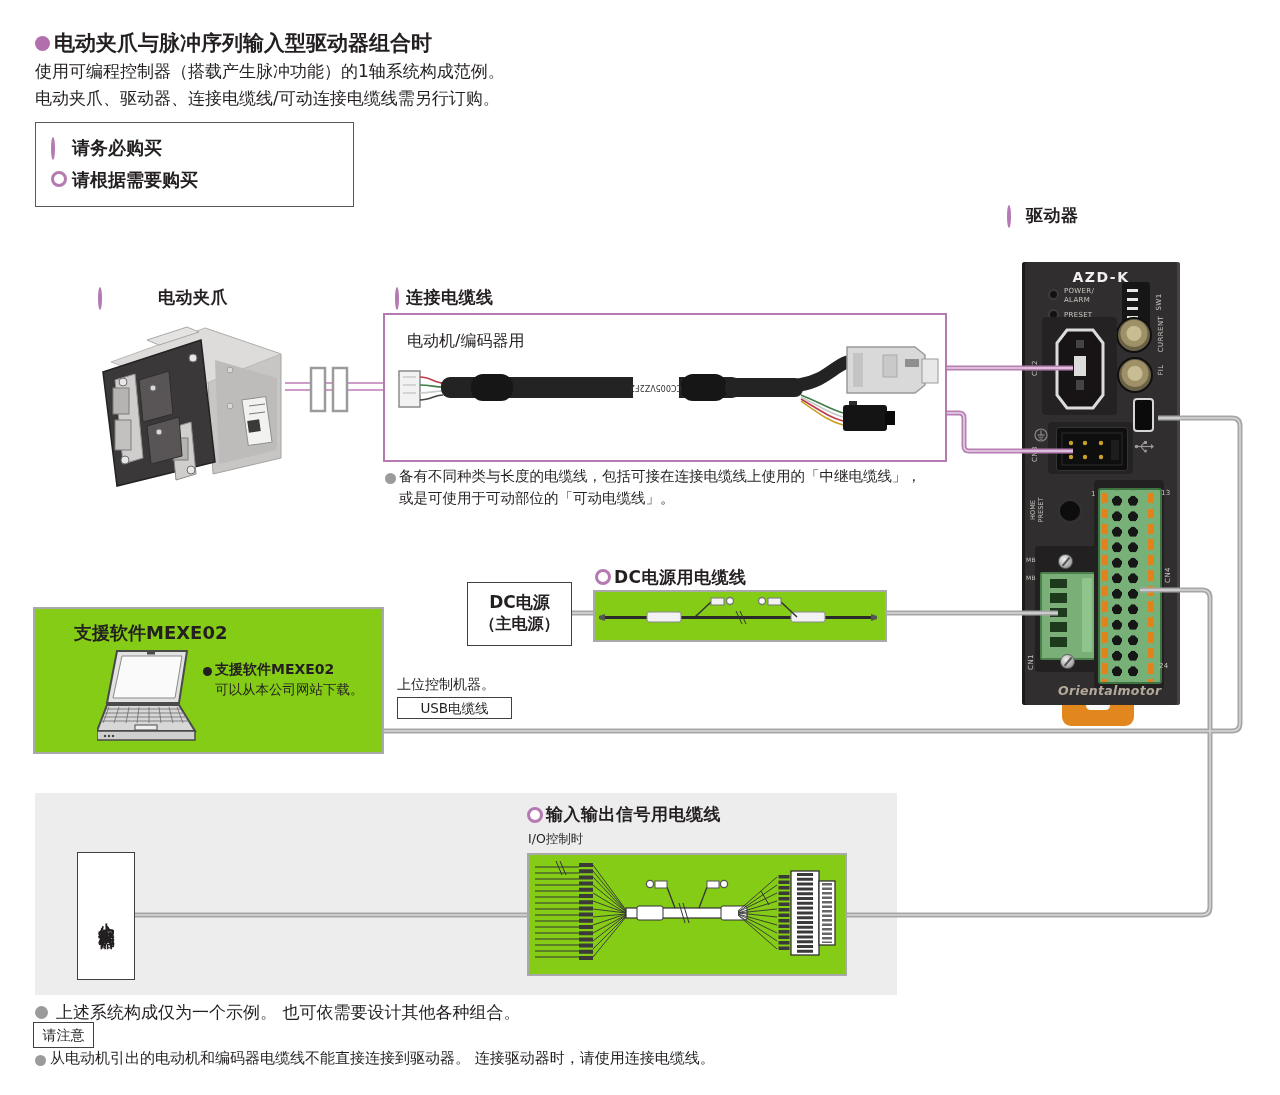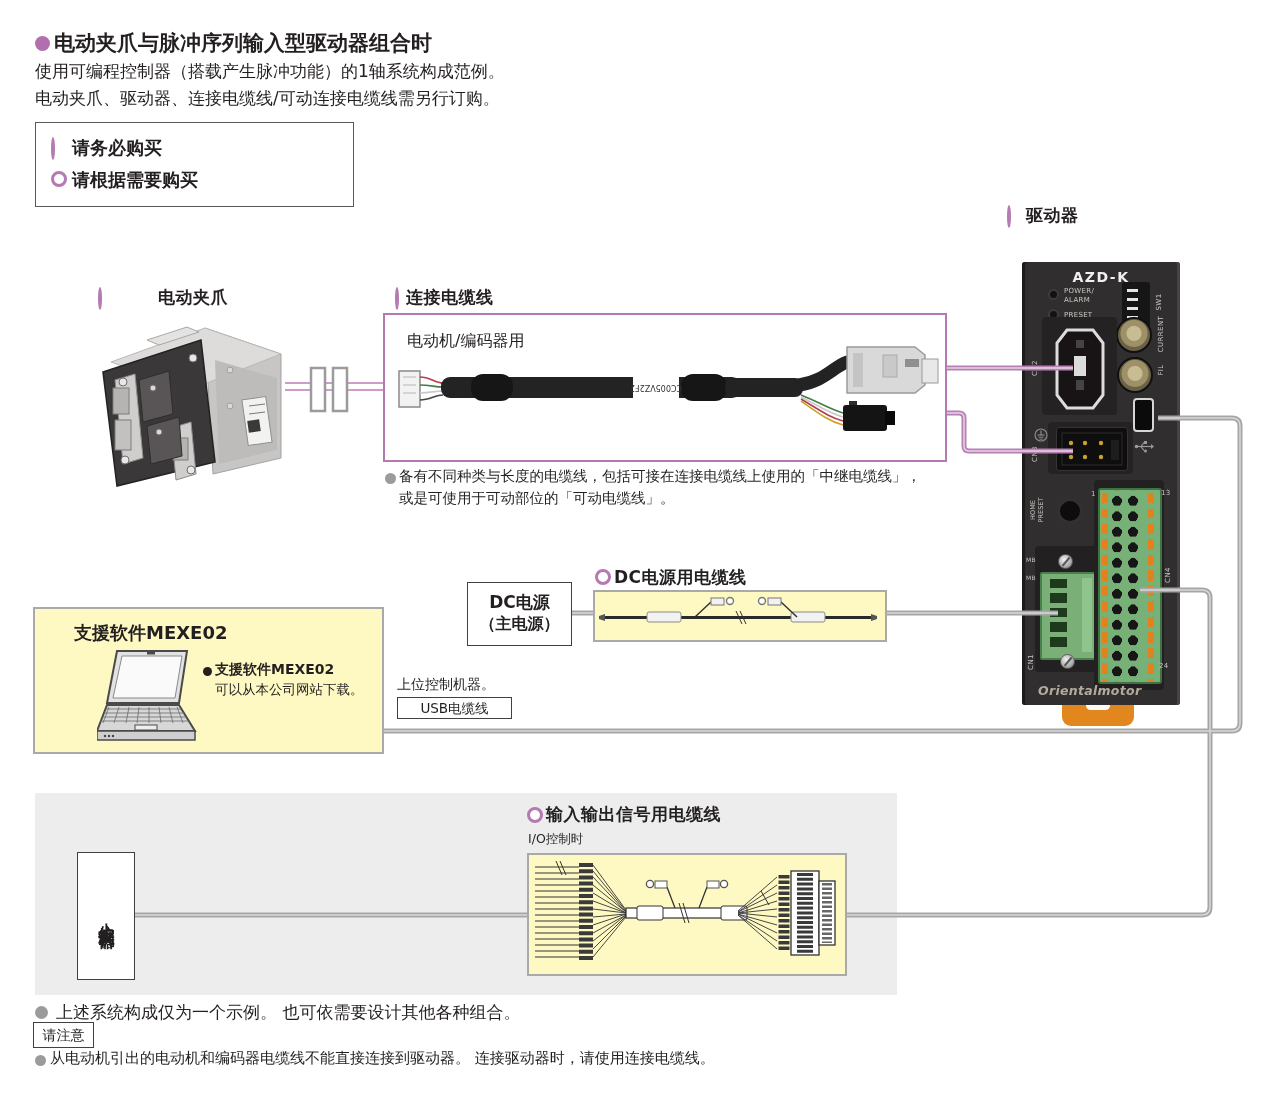--- a/index.html
+++ b/index.html
@@ -12,21 +12,21 @@
   .dot-double::after{content:'';position:absolute;inset:1.5px;border-radius:50%;background:#a264a0;}
   .dot-ring{width:16px;height:16px;border-radius:50%;border:3px solid #b57ab1;box-sizing:border-box;background:#fff;}
   .bullet-gray{width:13px;height:13px;border-radius:50%;background:#9b9b9b;}
   .bullet-gray.sm{width:11px;height:11px;}
   .bullet-black{width:9px;height:9px;border-radius:50%;background:#231f20;}
   
   .seclab{font-size:17px;font-weight:700;letter-spacing:.5px;}
   
   .legend-box{border:1.5px solid #58595b;background:#fff;}
   .pbox{border:2px solid #b579b1;background:#fff;}
-  .gbox{border:2px solid #a9a9a9;background:#fef9c3;}
+  .gbox{border:2px solid #a9a9a9;background:#84cc16;}
   .blackbox{border:1.5px solid #404041;background:#fff;}
   .panel{background:#ededed;}
   
   .driver{background:#312e2f;border-radius:3px;box-shadow:inset -3px 0 0 #474345, inset 3px 0 0 #1c1a1b;}
   .recess{position:absolute;background:#252223;border-radius:4px;}
   .led{position:absolute;width:11px;height:11px;border-radius:50%;background:#121212;border:2px solid #3d3b3b;box-sizing:border-box;}
   .dlab{position:absolute;font-size:7px;color:#cbc6c1;letter-spacing:.3px;white-space:nowrap;}
   .rlab{position:absolute;font-size:7px;color:#cbc6c1;letter-spacing:.4px;white-space:nowrap;transform:translate(-50%,-50%) rotate(-90deg);}
   .rot2{position:absolute;font-size:6.5px;line-height:1.3;color:#cbc6c1;text-align:center;transform:translate(-50%,-50%) rotate(-90deg);}
   .dip{position:absolute;width:28px;height:46px;background:#161616;border-radius:3px;}
@@ -383,21 +383,21 @@
   <div class="screw" style="left:38px;top:392px;"></div>
   <span class="rlab" style="left:9px;top:400px;">CN1</span>
 
   <div class="recess" style="left:72px;top:218px;width:70px;height:210px;background:#232021;"></div>
   <div class="cn4-body" style="left:76px;top:226px;width:60px;height:192px;"></div>
   <span class="dlab" style="left:69px;top:228px;">1</span>
   <span class="dlab" style="left:139px;top:227px;">13</span>
   <span class="dlab" style="left:137px;top:400px;">24</span>
   <span class="rlab" style="left:146px;top:313px;">CN4</span>
 
-  <div class="logo" style="left:16px;top:421px;width:102px;text-align:left;">Orientalmotor</div>
+  <div class="logo" style="left:36px;top:421px;width:102px;text-align:left;">Orientalmotor</div>
 </div>
 
 
 <svg class="wires" width="1280" height="1095" viewBox="0 0 1280 1095">
 
   <line x1="285" y1="383" x2="385" y2="383" stroke="#cf9cc9" stroke-width="2"></line>
   <line x1="285" y1="390" x2="385" y2="390" stroke="#cf9cc9" stroke-width="2"></line>
   <rect x="311" y="368" width="14" height="43" fill="#fff" stroke="#9b9b9b" stroke-width="2.5"></rect>
   <rect x="333" y="368" width="14" height="43" fill="#fff" stroke="#9b9b9b" stroke-width="2.5"></rect>
 

